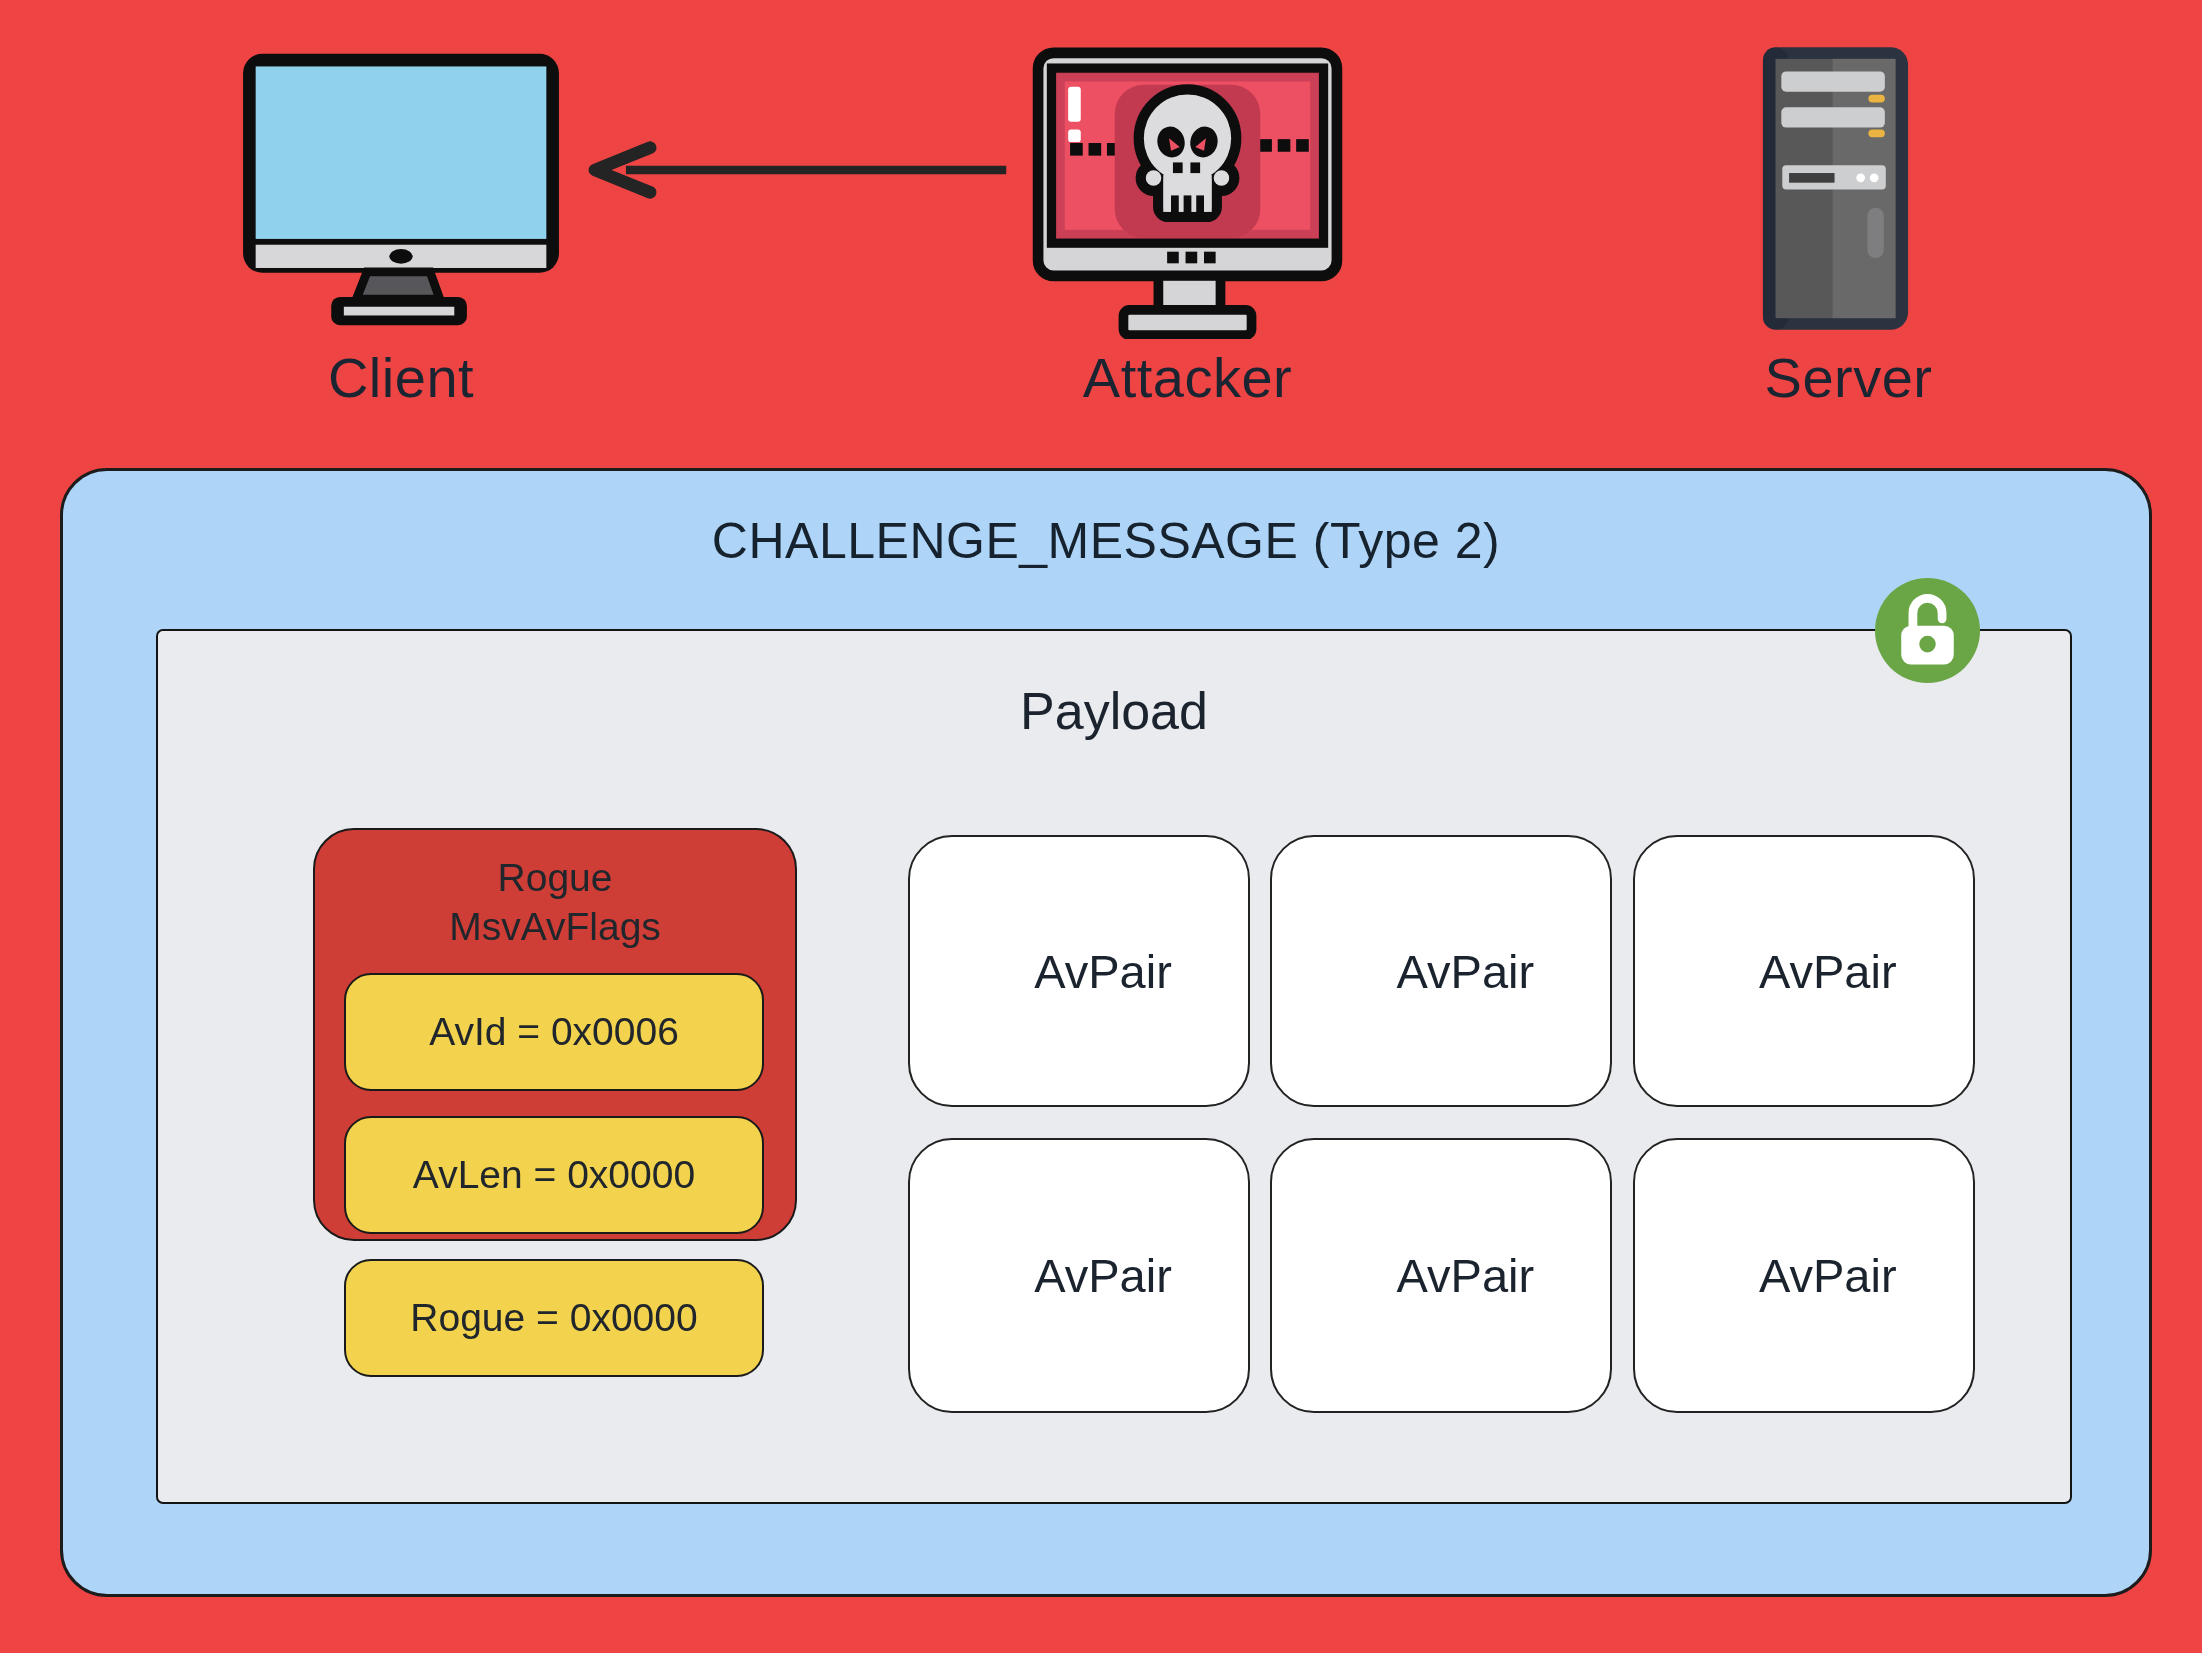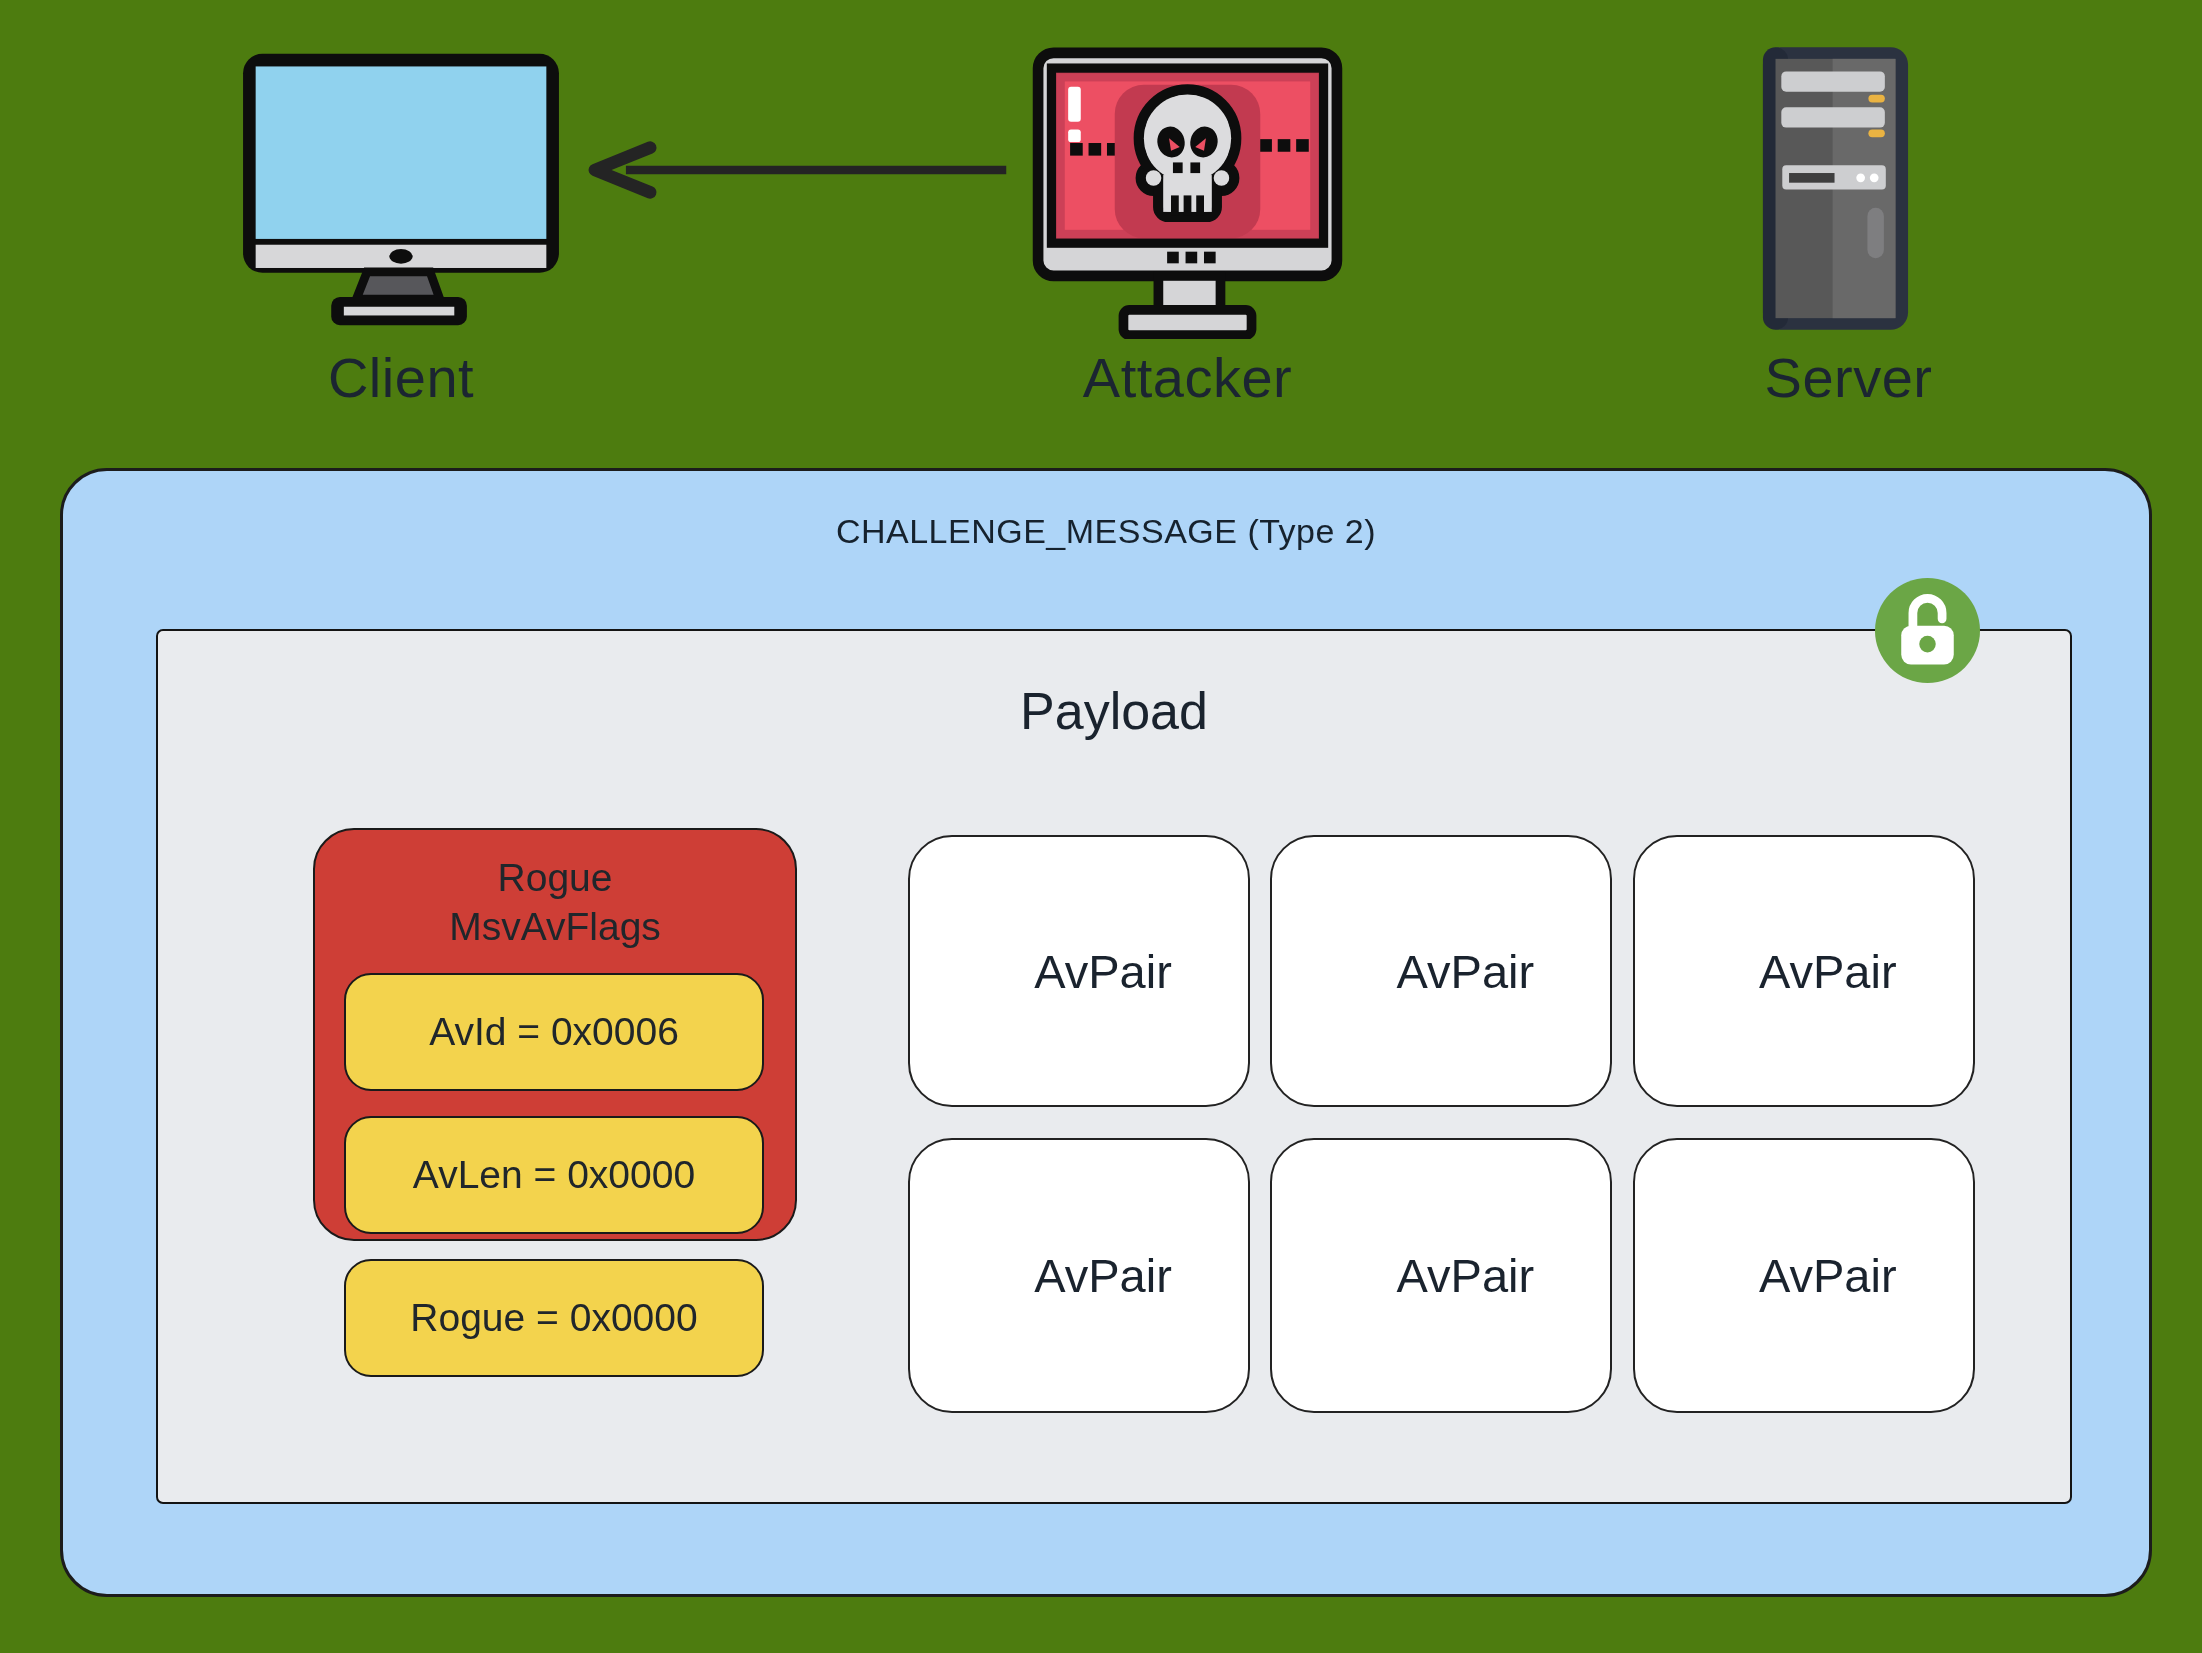--- a/index.html
+++ b/index.html
@@ -1,21 +1,21 @@
 <!DOCTYPE html>
 <html><head>
 <meta charset="utf-8">
 <style>
   * { margin: 0; padding: 0; box-sizing: border-box; }
   body { background: #ffffff; font-family: "Liberation Sans", "DejaVu Sans", sans-serif; }
   .canvas {
     position: relative;
     width: 2203px;
     height: 1654px;
-    background: #4d7c0f;
+    background: #ef4444;
     overflow: hidden;
     color: #1b2531;
   }
   .icon-svg { position: absolute; display: block; }
   .node-label {
     position: absolute;
     top: 345px;
     font-size: 56px;
     font-weight: 500;
     color: #1b2531;
@@ -29,21 +29,21 @@
     width: 2092px; height: 1129px;
     background: #aed5f8;
     border: 3.9px solid #1c1c1c;
     border-radius: 47px;
   }
   .challenge-title {
     position: absolute;
     top: 41px; left: 0;
     width: 100%;
     text-align: center;
-    font-size: 34px;
+    font-size: 50px;
     font-weight: 500;
     color: #16222e;
     letter-spacing: 0.5px;
   }
   
   .payload-box {
     position: absolute;
     left: 93px; top: 158px;
     width: 1916px; height: 875px;
     background: #e9ebee;

